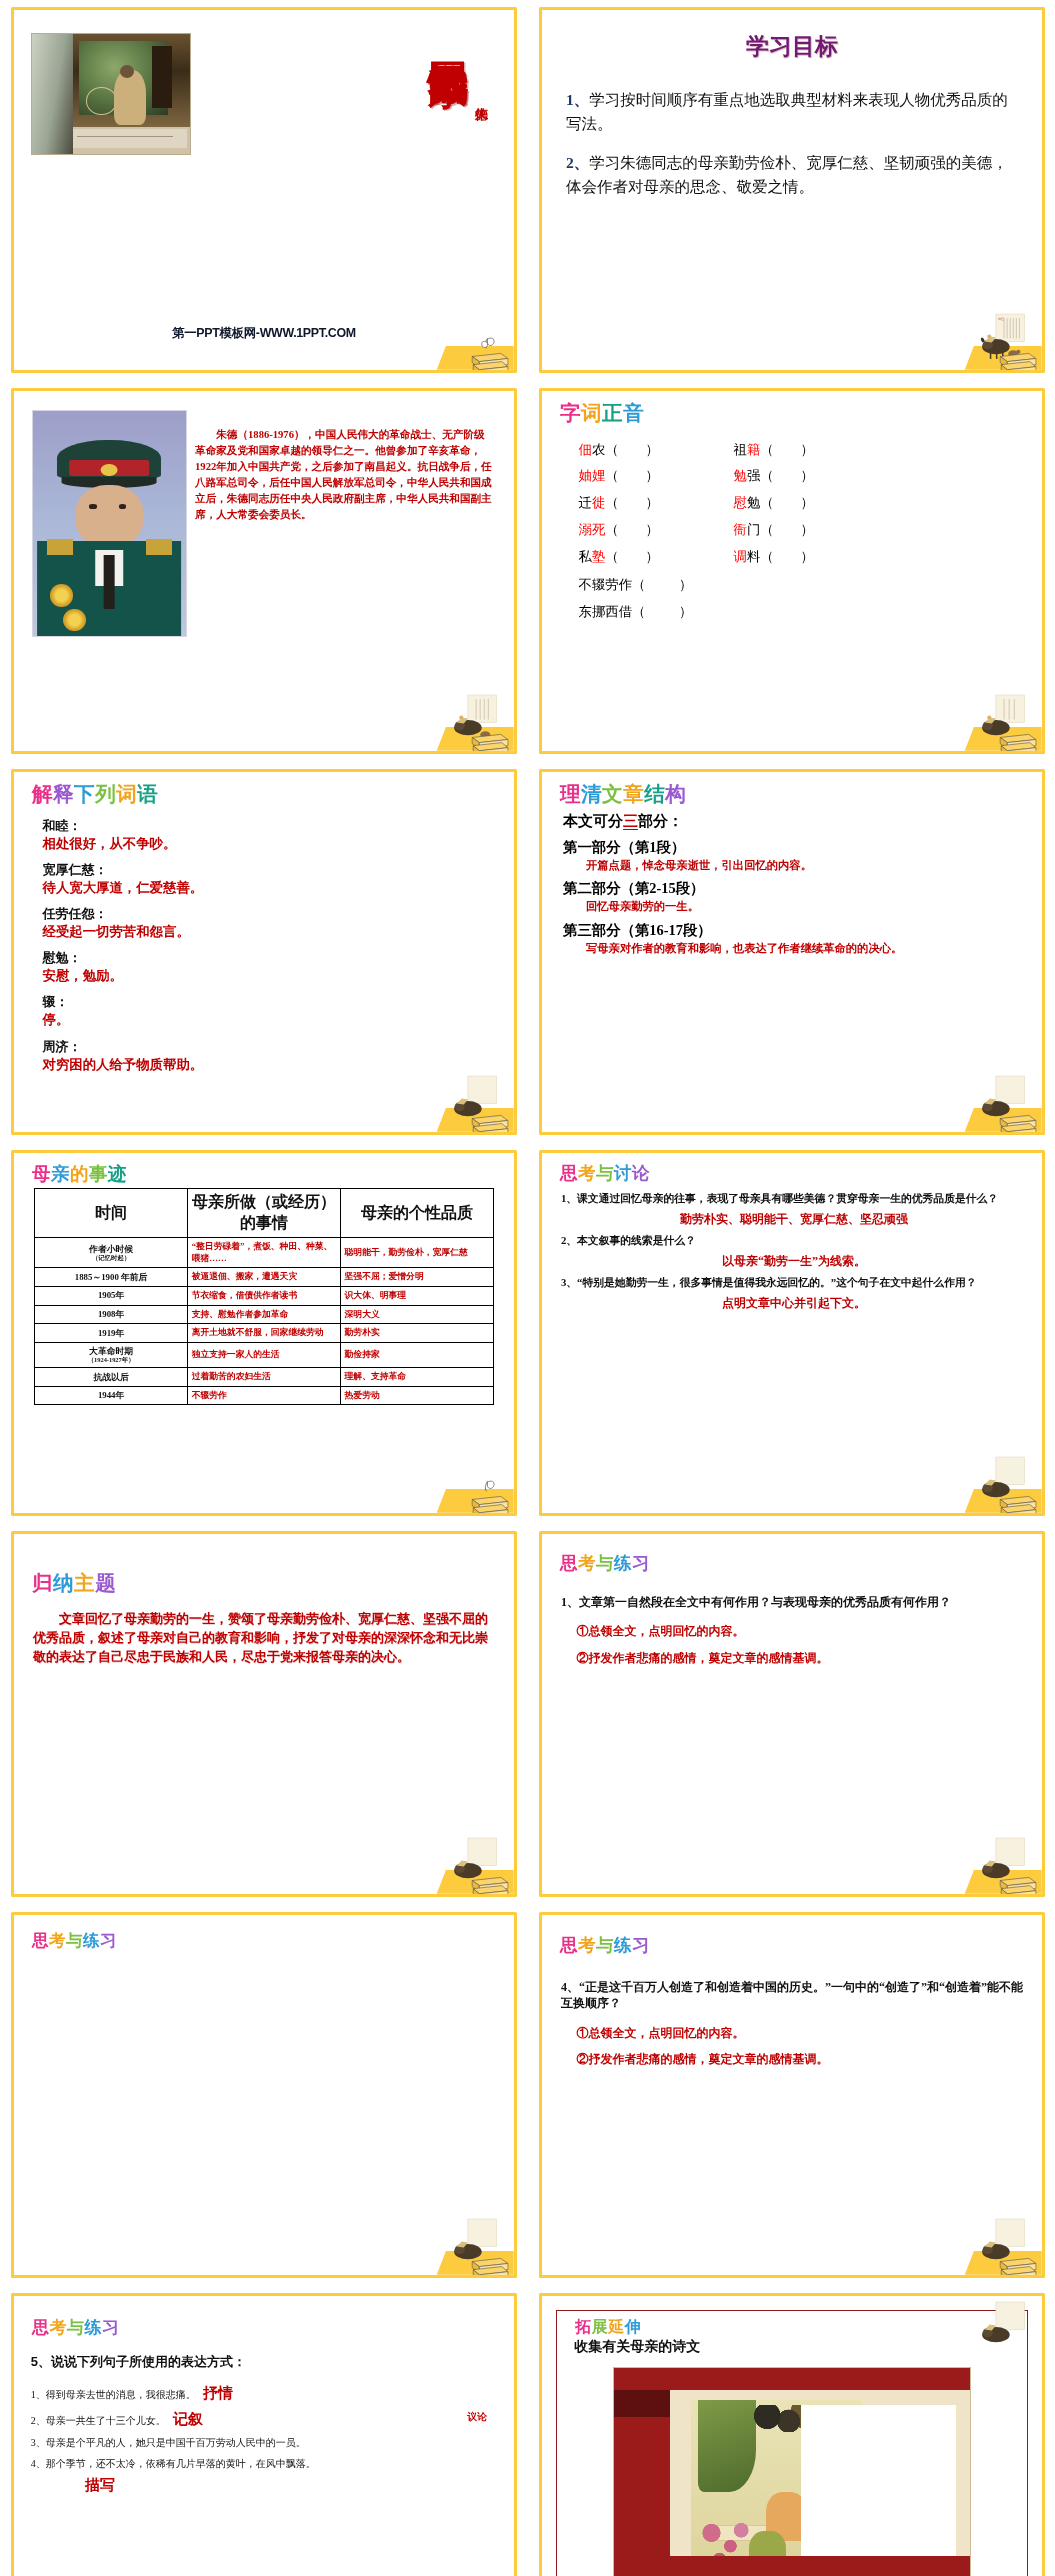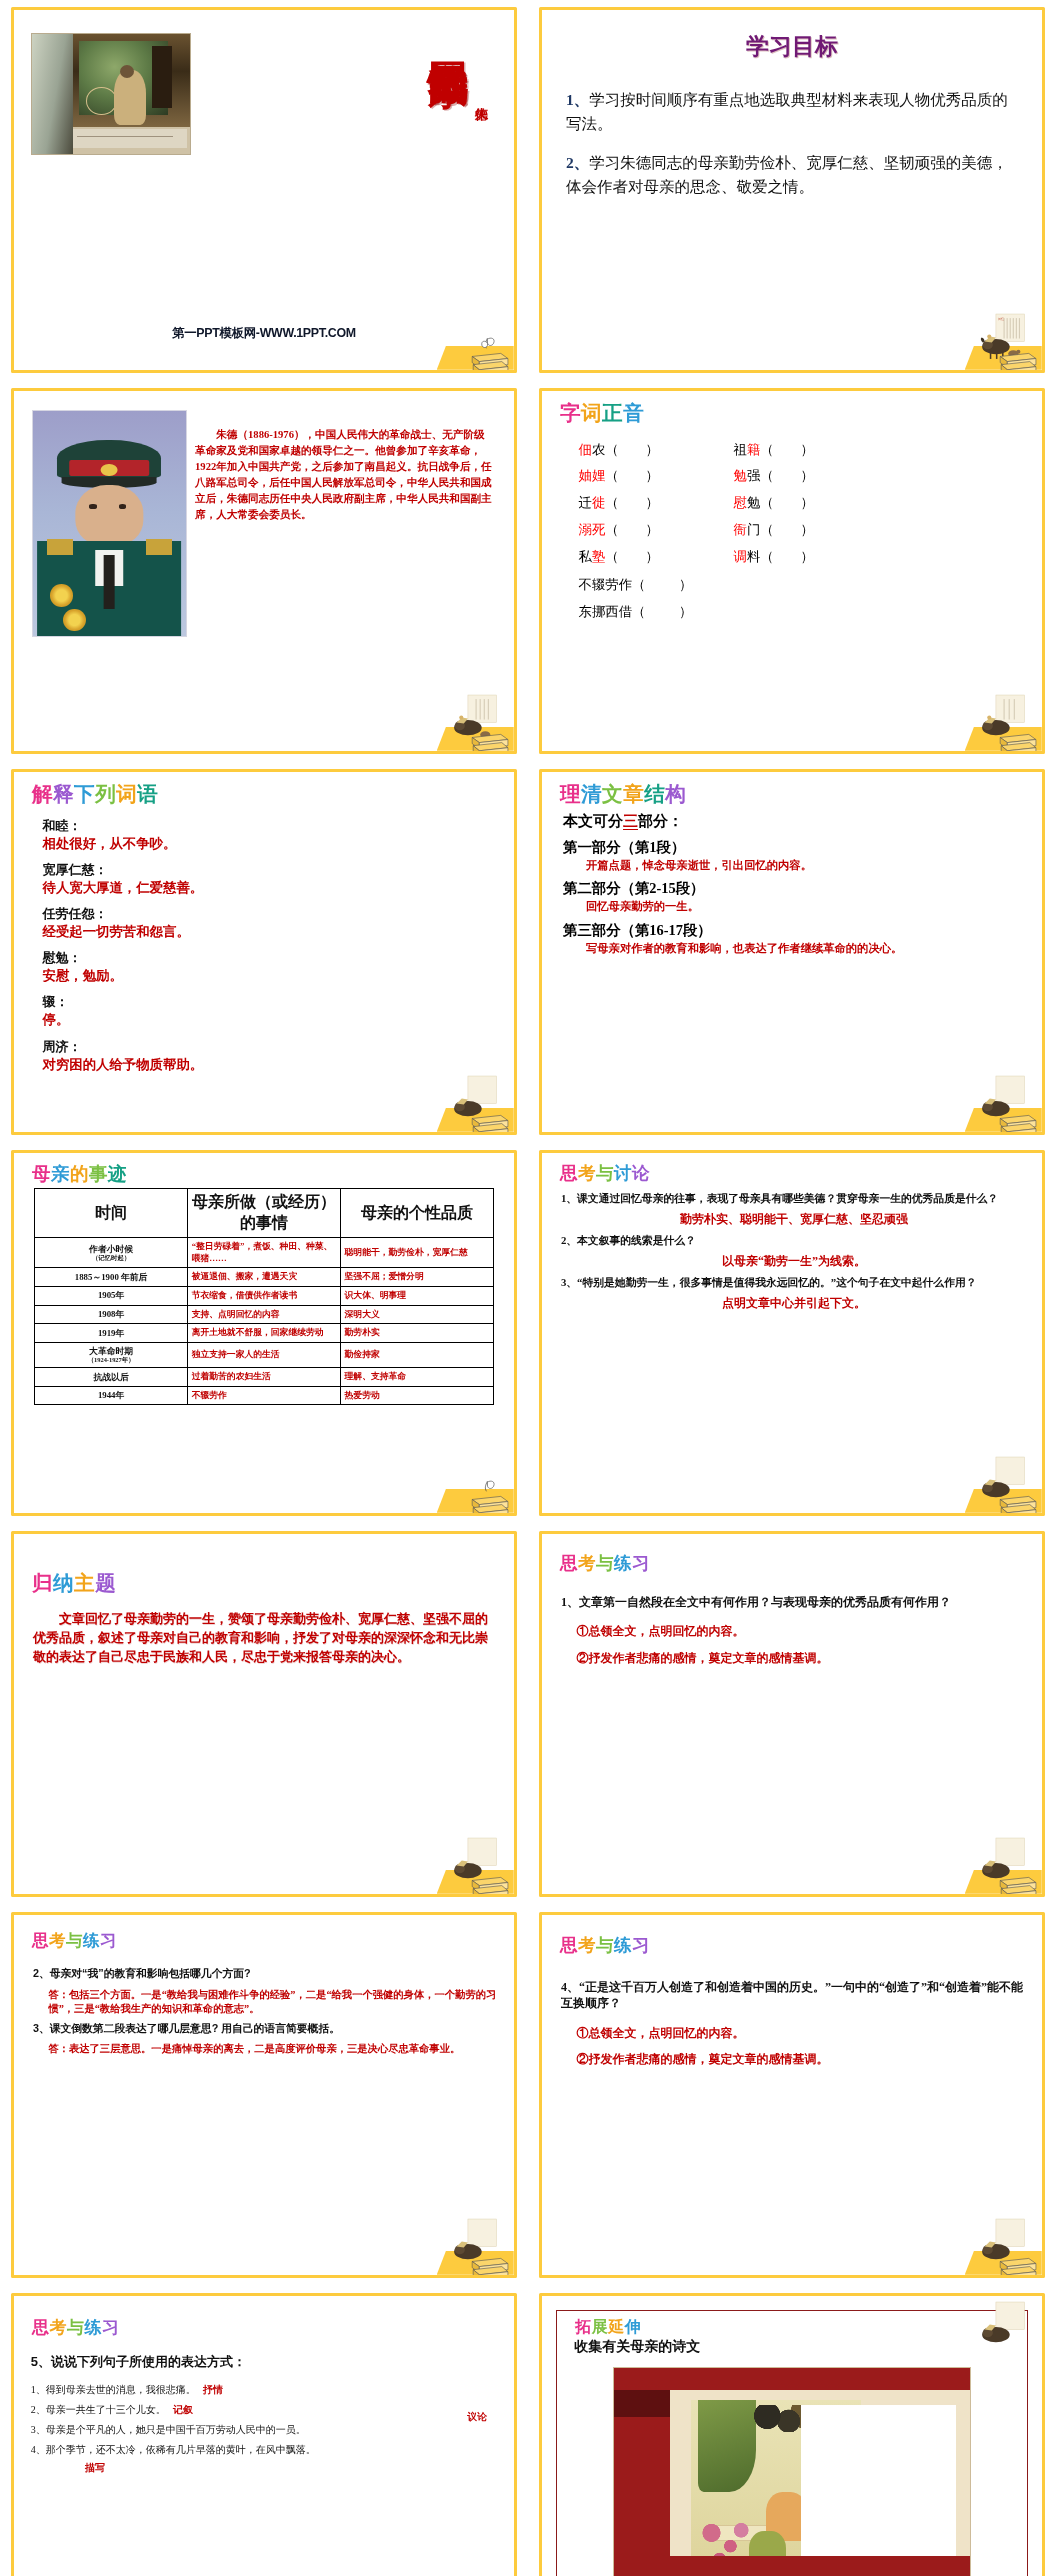--- a/index.html
+++ b/index.html
@@ -250,21 +250,21 @@
     font-size:13px; font-weight:bold; color:#C00000;
     line-height:1.45; text-indent:2em;
     text-shadow:0.5px 0.5px 0 rgba(160,20,20,.18);
   }
 
   
   .ex5 { margin:13.4px 8.2px 0 11.3px; position:relative; }
   .ex5 .hdr { font-size:13px; font-weight:bold; color:#111; margin-bottom:11.3px;
               font-family:"Liberation Sans",sans-serif; }
   .ex5 .line { font-size:10px; color:#111; margin-bottom:6.7px; line-height:1.35; }
-  .ex5 .tag { color:#C00000; font-weight:bold; margin-left:7.2px; font-size:10px; }
+  .ex5 .tag { color:#C00000; font-weight:bold; margin-left:7.2px; font-size:15px; }
   .ex5 .tag-float { position:absolute; color:#C00000; font-weight:bold; font-size:9.8px; }
 
   
   .extend-frame {
     position:absolute; inset:8.2px;
     border:0.8px solid #8B1A1A;
   }
   .ext-sub { margin:2.1px 0 0 17.5px; font-size:14px; font-weight:bold; color:#111; }
   .ext-pic {
     margin:11.3px auto 0 auto;
@@ -607,21 +607,21 @@
               <td class="ev">被逼退佃、搬家，遭遇天灾</td>
               <td class="qu">坚强不屈；爱憎分明</td>
             </tr>
             <tr>
               <td class="tcol">1905年</td>
               <td class="ev">节衣缩食，借债供作者读书</td>
               <td class="qu">识大体、明事理</td>
             </tr>
             <tr>
               <td class="tcol">1908年</td>
-              <td class="ev">支持、点明回忆的内容</td>
+              <td class="ev">支持、慰勉作者参加革命</td>
               <td class="qu">深明大义</td>
             </tr>
             <tr>
               <td class="tcol">1919年</td>
               <td class="ev">离开土地就不舒服，回家继续劳动</td>
               <td class="qu">勤劳朴实</td>
             </tr>
             <tr>
               <td class="tcol"><span>大革命时期</span><small>（1924-1927年）</small></td>
               <td class="ev">独立支持一家人的生活</td>
@@ -750,26 +750,20 @@
       </svg>
     </div>
   </div>
 
   <div class="slide">
     <div class="frame">
       <div class="inner">
         <div class="wordart wa-shadow" style="font-size:16.5px;margin-top:11.3px">
           <span style="color:#E8308A">思</span><span style="color:#F2A41B">考</span><span style="color:#7BC043">与</span><span style="color:#2E9BD6">练</span><span style="color:#9B59D0">习</span>
         </div>
-        <div class="qa" style="margin-top:14.4px">
-          <div class="q" style="font-size:10.8px;font-family:'Liberation Sans',sans-serif">2、母亲对“我”的教育和影响包括哪几个方面?</div>
-          <div class="a" style="margin-top:7.2px;font-size:10.3px">答：包括三个方面。一是“教给我与困难作斗争的经验”，二是“给我一个强健的身体，一个勤劳的习惯”，三是“教给我生产的知识和革命的意志”。</div>
-          <div class="q" style="font-size:10.8px;margin-top:5.2px;font-family:'Liberation Sans',sans-serif">3、课文倒数第二段表达了哪几层意思? 用自己的语言简要概括。</div>
-          <div class="a" style="margin-top:6.2px;font-size:10.3px">答：表达了三层意思。一是痛悼母亲的离去，二是高度评价母亲，三是决心尽忠革命事业。</div>
-        </div>
       </div>
       <div class="ribbon"></div>
       <svg class="painting" viewBox="0 0 108 96">
         <rect x="46" y="2" width="56" height="54" fill="#f7f1e0" stroke="#ded2b4"></rect>
         <ellipse cx="46" cy="66" rx="27" ry="15" fill="#4a3a28"></ellipse>
         <ellipse cx="30" cy="62" rx="10" ry="9" fill="#5d4a33"></ellipse>
         <path d="M24 56 l10 -10 l12 2 l-8 10 Z" fill="#d9c07a"></path>
       </svg>
       <svg class="books" viewBox="0 0 92 84">
         <g stroke="#555" stroke-width="1.2">

